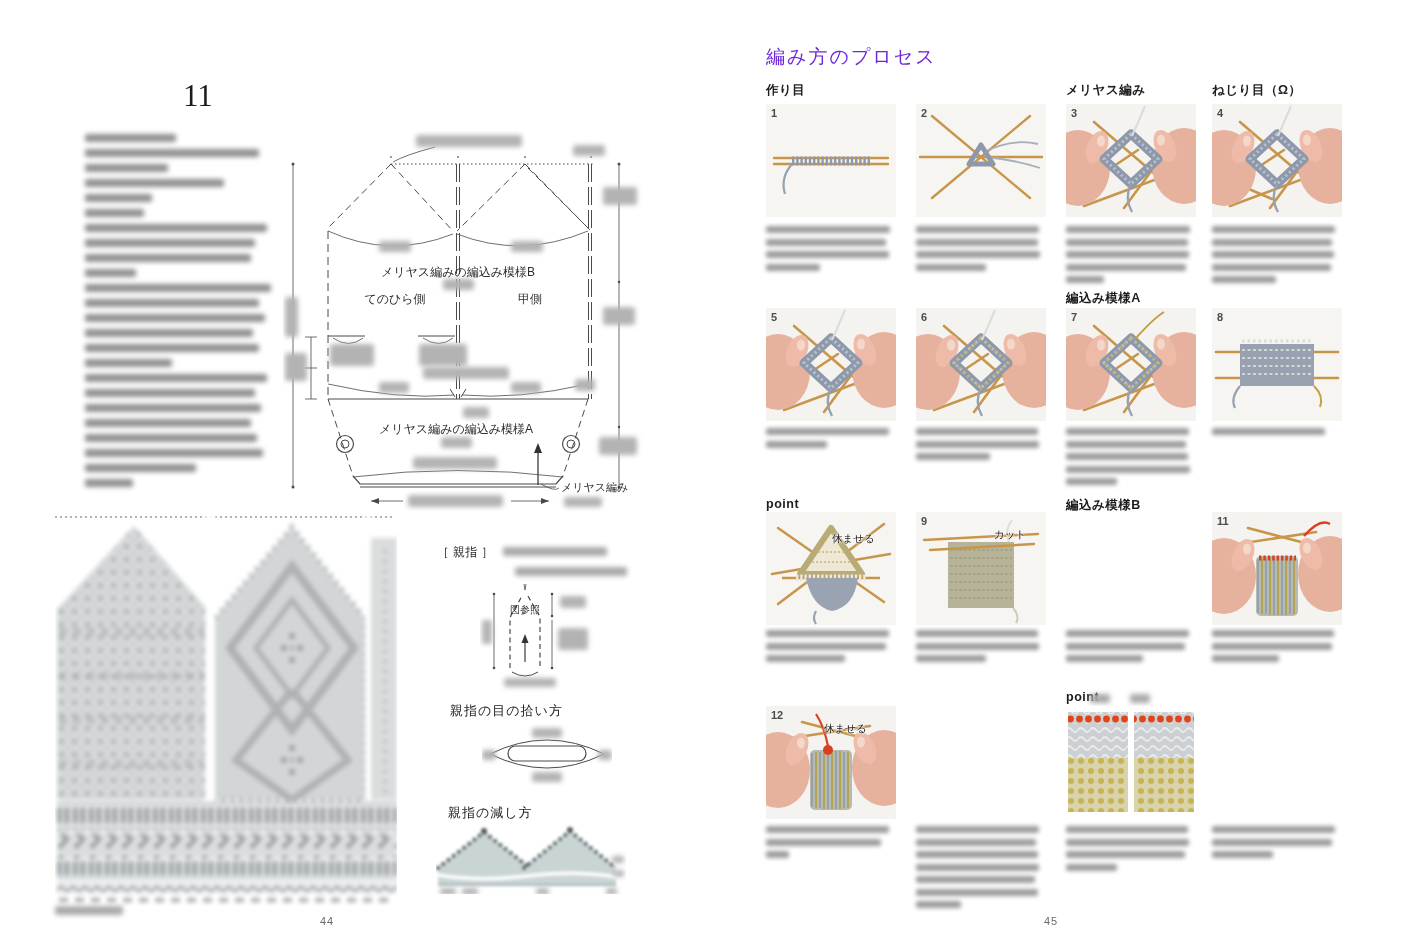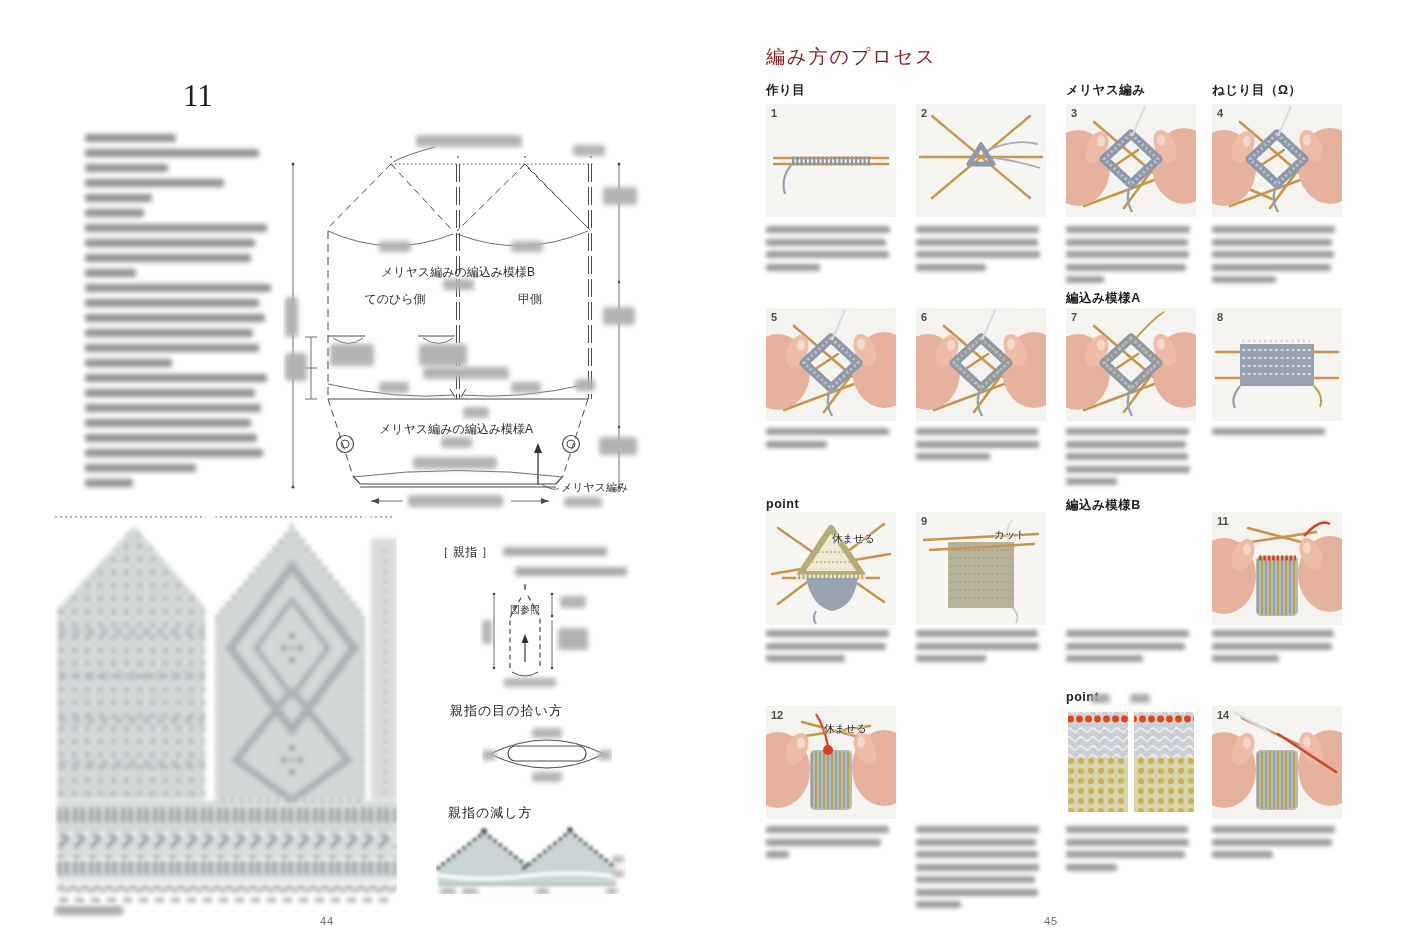--- a/index.html
+++ b/index.html
@@ -3,21 +3,21 @@
 <meta charset="utf-8">
 <style>
   html,body{margin:0;padding:0;background:#e8e8e8;}
   #spread{position:relative;width:1406px;height:951px;background:#ffffff;overflow:hidden;
           font-family:"Liberation Sans","DejaVu Sans",sans-serif;color:#1f1f1f;}
   .abs{position:absolute;}
   .jp-title{font-size:20px;letter-spacing:2.5px;color:#1c1c1c;}
   .jp-sub{font-size:12px;color:#2a2a2a;letter-spacing:.3px;}
   .serif-num{font-family:"Liberation Serif","DejaVu Serif",serif;font-size:31px;color:#1c1c1c;}
   .serif-name{font-family:"Liberation Serif","DejaVu Serif",serif;font-size:17px;letter-spacing:2px;color:#1c1c1c;}
-  .rp-title{font-size:19px;letter-spacing:2px;color:#7f1d1d;}
+  .rp-title{font-size:19px;letter-spacing:2px;color:#6d28d9;}
   .hdr{position:absolute;font-size:12.5px;font-weight:700;color:#1d1d1d;letter-spacing:.5px;}
   .sec-title{font-size:13px;color:#222;letter-spacing:1px;}
   .pgnum{font-size:11px;color:#6b6b6b;letter-spacing:1px;}
   .ph{position:absolute;width:130px;height:113px;background:#f5f4f1;overflow:hidden;}
   .ph > svg{position:absolute;left:0;top:0;}
   .num{position:absolute;left:5px;top:3px;font-size:11px;font-weight:700;color:#4c4c4c;z-index:3;}
   .ann{position:absolute;font-size:10.5px;color:#161616;z-index:3;
        text-shadow:0 0 3px #fff,0 0 3px #fff,0 0 2px #fff;}
   .cap{position:absolute;width:128px;}
   .bb{height:7px;border-radius:2px;background:#9b9b9b;filter:blur(2.1px);margin-bottom:5.5px;}
@@ -582,33 +582,20 @@
         <g>
           <rect x="2" y="6" width="60" height="46" fill="url(#pGrayKnit)"></rect>
           <rect x="2" y="8" width="60" height="9" fill="url(#pRedScallop)"></rect>
           <rect x="2" y="52" width="60" height="54" fill="url(#pGoldDots)"></rect>
           <rect x="68" y="6" width="60" height="46" fill="url(#pGrayKnit)"></rect>
           <rect x="68" y="8" width="60" height="9" fill="url(#pRedScallop)"></rect>
           <rect x="68" y="52" width="60" height="54" fill="url(#pGoldDots)"></rect>
         </g>
       </svg>
     </div>
-    <div class="ph" style="left:509px;top:706px">
-      <span class="num">14</span>
-      <svg width="130" height="113" viewBox="0 0 130 113">
-        <rect width="130" height="113" fill="#f4f3f0"></rect>
-        <line x1="30" y1="12" x2="98" y2="44" stroke="#c8964b" stroke-width="2.6" stroke-linecap="round"></line>
-        <use href="#g-handL"></use>
-          <use href="#g-handR"></use>
-          <use href="#g-swatchV"></use>
-        <path d="M48,50 V100 M56,48 V102 M64,48 V102 M72,48 V102 M80,50 V100" stroke="#c3b163" stroke-width="1.6" stroke-dasharray="2,2.6" fill="none"></path>
-        <line x1="66" y1="28" x2="124" y2="66" stroke="#cf4a2a" stroke-width="2.6" stroke-linecap="round"></line>
-        <line x1="58" y1="26" x2="22" y2="6" stroke="#d9dbdf" stroke-width="2.2" stroke-linecap="round"></line>
-      </svg>
-    </div>
 
     <div class="cap" style="left:63px;top:826px">
         <div class="bb" style="width: 96%;"></div>
         <div class="bb" style="width: 90%;"></div>
         <div class="bb" style="width: 18%;"></div>
       </div>
     <div class="cap" style="left:213px;top:826px">
         <div class="bb" style="width: 96%;"></div>
         <div class="bb" style="width: 94%;"></div>
         <div class="bb" style="width: 95%;"></div>

